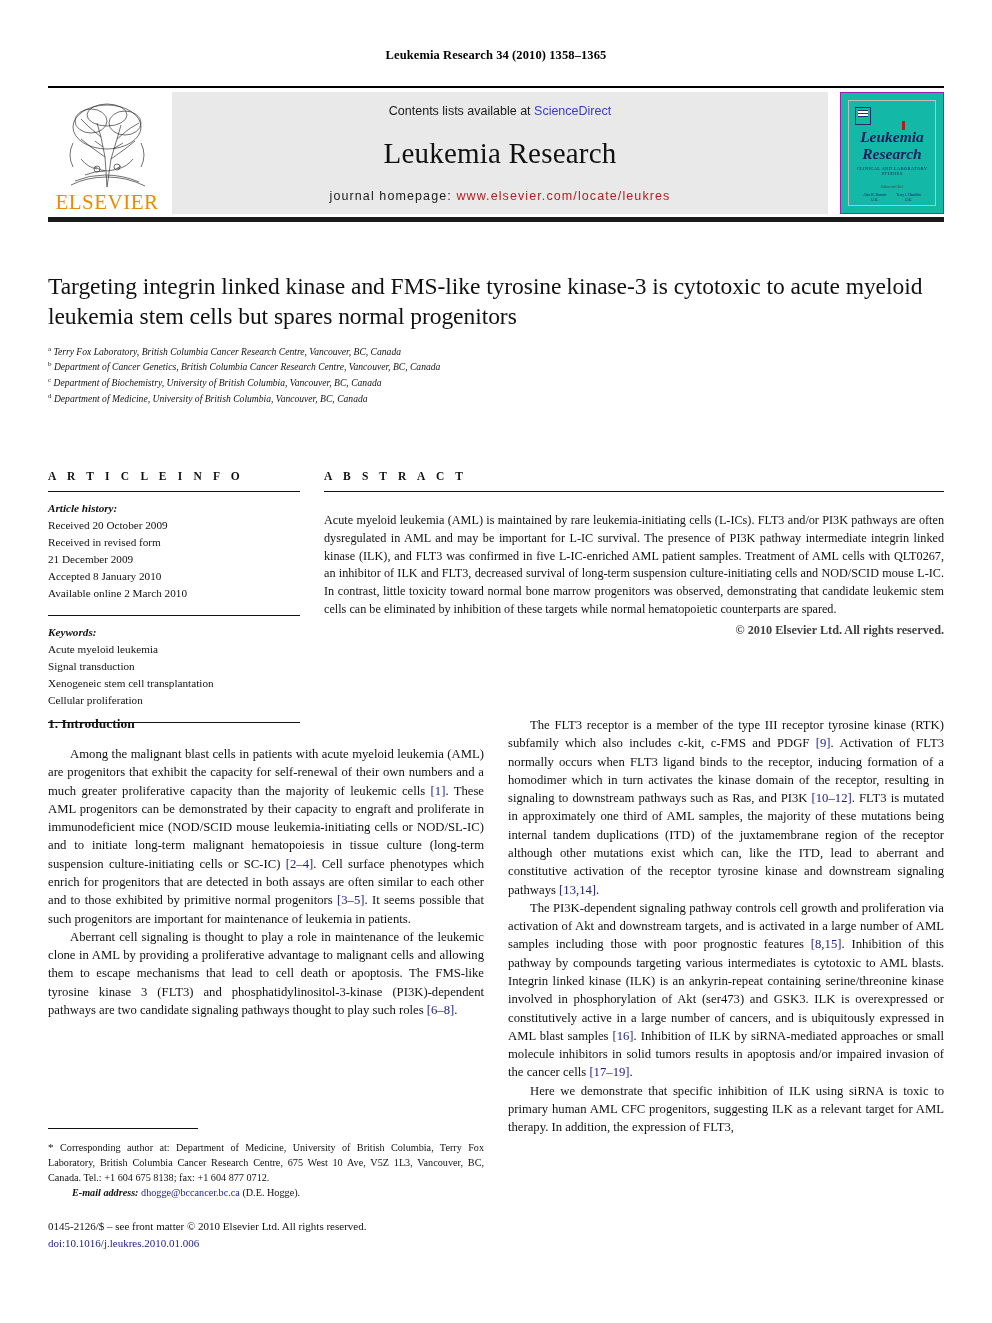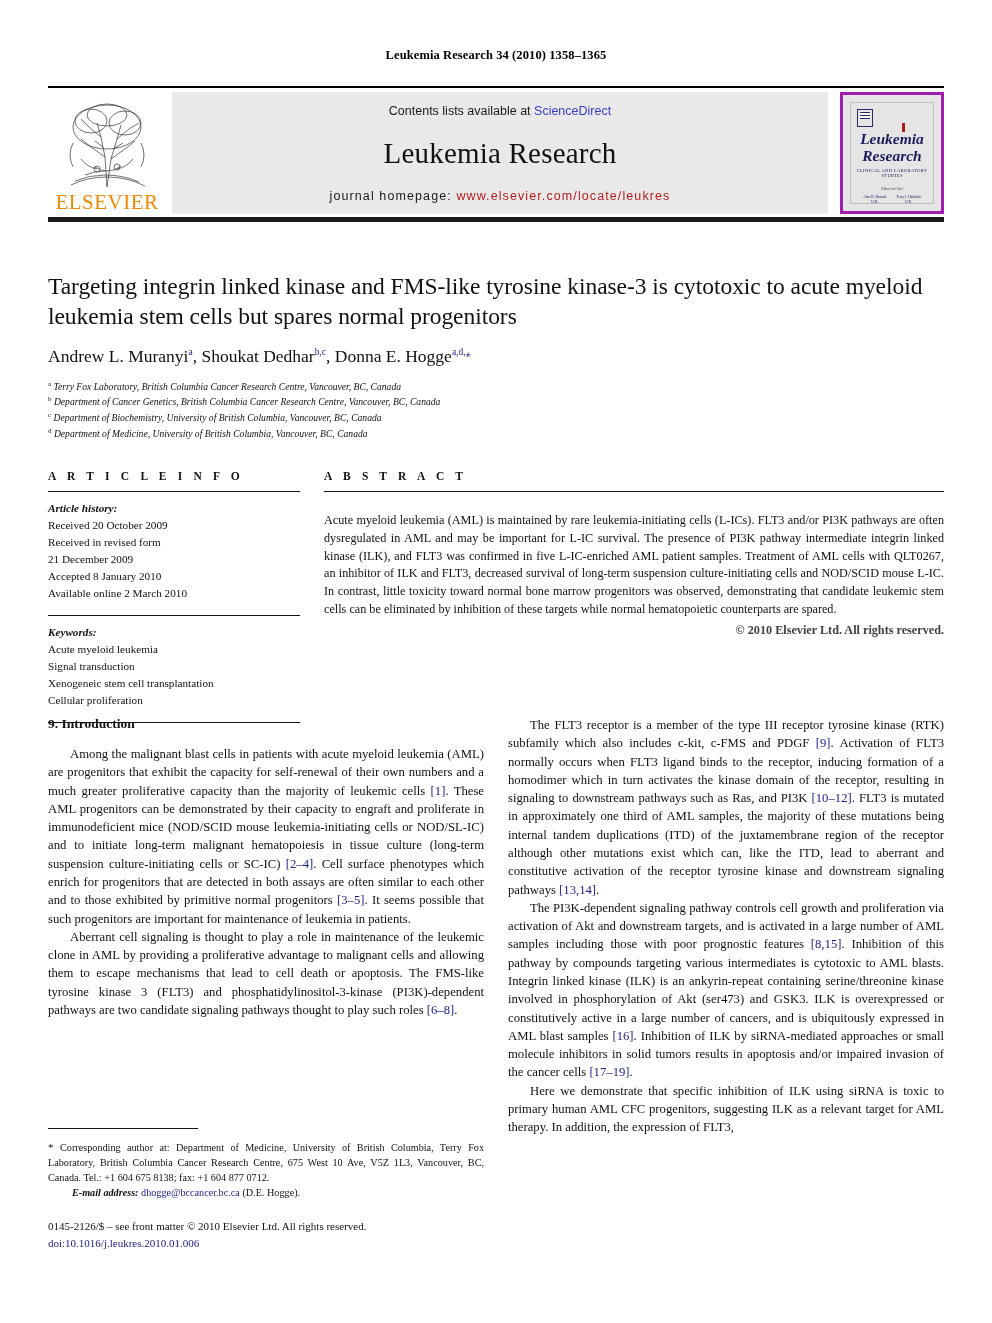--- a/index.html
+++ b/index.html
@@ -109,23 +109,23 @@
     letter-spacing: 1.1px;
     color: #1a1a1a;
   }
   .banner-bottom .url {
     color: #b91c1c;
     letter-spacing: 1.1px;
   }
   .cover-block {
     width: 104px;
     flex: 0 0 104px;
-    border: 3px solid #a21caf;
+    border: 1px solid #a21caf;
     box-sizing: border-box;
-    background: #e5e5e5;
+    background: #14b8a6;
     position: relative;
     overflow: hidden;
   }
   .cover-inner {
     position: absolute;
     left: 7px; top: 7px; right: 7px; bottom: 7px;
     border: 1px solid #bfbfbf;
     box-sizing: border-box;
     padding-top: 4px;
   }
@@ -449,21 +449,20 @@
           </div>
         </div>
       </div>
 
     </div>
     <div class="masthead-rule-bot"></div>
   </div>
 
   <div class="title-block">
     <h1 class="art-title">Targeting integrin linked kinase and FMS-like tyrosine kinase-3 is cytotoxic to acute myeloid leukemia stem cells but spares normal progenitors</h1>
-    <div class="authors"><span>Andrew L. Muranyi</span><sup>a</sup>, <span>Shoukat Dedhar</span><sup>b,c</sup>, <span>Donna E. Hogge</span><sup>a,d,⁎</sup></div>
     <div class="affils">
         <div><sup>a</sup> Terry Fox Laboratory, British Columbia Cancer Research Centre, Vancouver, BC, Canada</div>
         <div><sup>b</sup> Department of Cancer Genetics, British Columbia Cancer Research Centre, Vancouver, BC, Canada</div>
         <div><sup>c</sup> Department of Biochemistry, University of British Columbia, Vancouver, BC, Canada</div>
         <div><sup>d</sup> Department of Medicine, University of British Columbia, Vancouver, BC, Canada</div>
       </div>
   </div>
 
   <div class="info-abstract">
     <div class="col-info">
@@ -495,21 +494,21 @@
     <div class="col-abstract">
       <div class="sec-head">A B S T R A C T</div>
       <div class="rule-thin"></div>
       <div class="abs-body">Acute myeloid leukemia (AML) is maintained by rare leukemia-initiating cells (L-ICs). FLT3 and/or PI3K pathways are often dysregulated in AML and may be important for L-IC survival. The presence of PI3K pathway intermediate integrin linked kinase (ILK), and FLT3 was confirmed in five L-IC-enriched AML patient samples. Treatment of AML cells with QLT0267, an inhibitor of ILK and FLT3, decreased survival of long-term suspension culture-initiating cells and NOD/SCID mouse L-IC. In contrast, little toxicity toward normal bone marrow progenitors was observed, demonstrating that candidate leukemic stem cells can be eliminated by inhibition of these targets while normal hematopoietic counterparts are spared.</div>
       <div class="abs-copy">© 2010 Elsevier Ltd. All rights reserved.</div>
     </div>
   </div>
 
   <div class="body-cols">
     <div class="bcol">
-      <div class="h2">9.  Introduction</div>
+      <div class="h2">1.  Introduction</div>
       <div>
           <p class="para">Among the malignant blast cells in patients with acute myeloid leukemia (AML) are progenitors that exhibit the capacity for self-renewal of their own numbers and a much greater proliferative capacity than the majority of leukemic cells <span class="ref">[1]</span>. These AML progenitors can be demonstrated by their capacity to engraft and proliferate in immunodeficient mice (NOD/SCID mouse leukemia-initiating cells or NOD/SL-IC) and to initiate long-term malignant hematopoiesis in tissue culture (long-term suspension culture-initiating cells or SC-IC) <span class="ref">[2–4]</span>. Cell surface phenotypes which enrich for progenitors that are detected in both assays are often similar to each other and to those exhibited by primitive normal progenitors <span class="ref">[3–5]</span>. It seems possible that such progenitors are important for maintenance of leukemia in patients.</p>
           <p class="para">Aberrant cell signaling is thought to play a role in maintenance of the leukemic clone in AML by providing a proliferative advantage to malignant cells and allowing them to escape mechanisms that lead to cell death or apoptosis. The FMS-like tyrosine kinase 3 (FLT3) and phosphatidylinositol-3-kinase (PI3K)-dependent pathways are two candidate signaling pathways thought to play such roles <span class="ref">[6–8]</span>.</p>
         </div>
     </div>
     <div class="bcol">
       <div>
           <p class="para">The FLT3 receptor is a member of the type III receptor tyrosine kinase (RTK) subfamily which also includes c-kit, c-FMS and PDGF <span class="ref">[9]</span>. Activation of FLT3 normally occurs when FLT3 ligand binds to the receptor, inducing formation of a homodimer which in turn activates the kinase domain of the receptor, resulting in signaling to downstream pathways such as Ras, and PI3K <span class="ref">[10–12]</span>. FLT3 is mutated in approximately one third of AML samples, the majority of these mutations being internal tandem duplications (ITD) of the juxtamembrane region of the receptor although other mutations exist which can, like the ITD, lead to aberrant and constitutive activation of the receptor tyrosine kinase and downstream signaling pathways <span class="ref">[13,14]</span>.</p>
           <p class="para">The PI3K-dependent signaling pathway controls cell growth and proliferation via activation of Akt and downstream targets, and is activated in a large number of AML samples including those with poor prognostic features <span class="ref">[8,15]</span>. Inhibition of this pathway by compounds targeting various intermediates is cytotoxic to AML blasts. Integrin linked kinase (ILK) is an ankyrin-repeat containing serine/threonine kinase involved in phosphorylation of Akt (ser473) and GSK3. ILK is overexpressed or constitutively active in a large number of cancers, and is ubiquitously expressed in AML blast samples <span class="ref">[16]</span>. Inhibition of ILK by siRNA-mediated approaches or small molecule inhibitors in solid tumors results in apoptosis and/or impaired invasion of the cancer cells <span class="ref">[17–19]</span>.</p>
           <p class="para">Here we demonstrate that specific inhibition of ILK using siRNA is toxic to primary human AML CFC progenitors, suggesting ILK as a relevant target for AML therapy. In addition, the expression of FLT3,</p>

